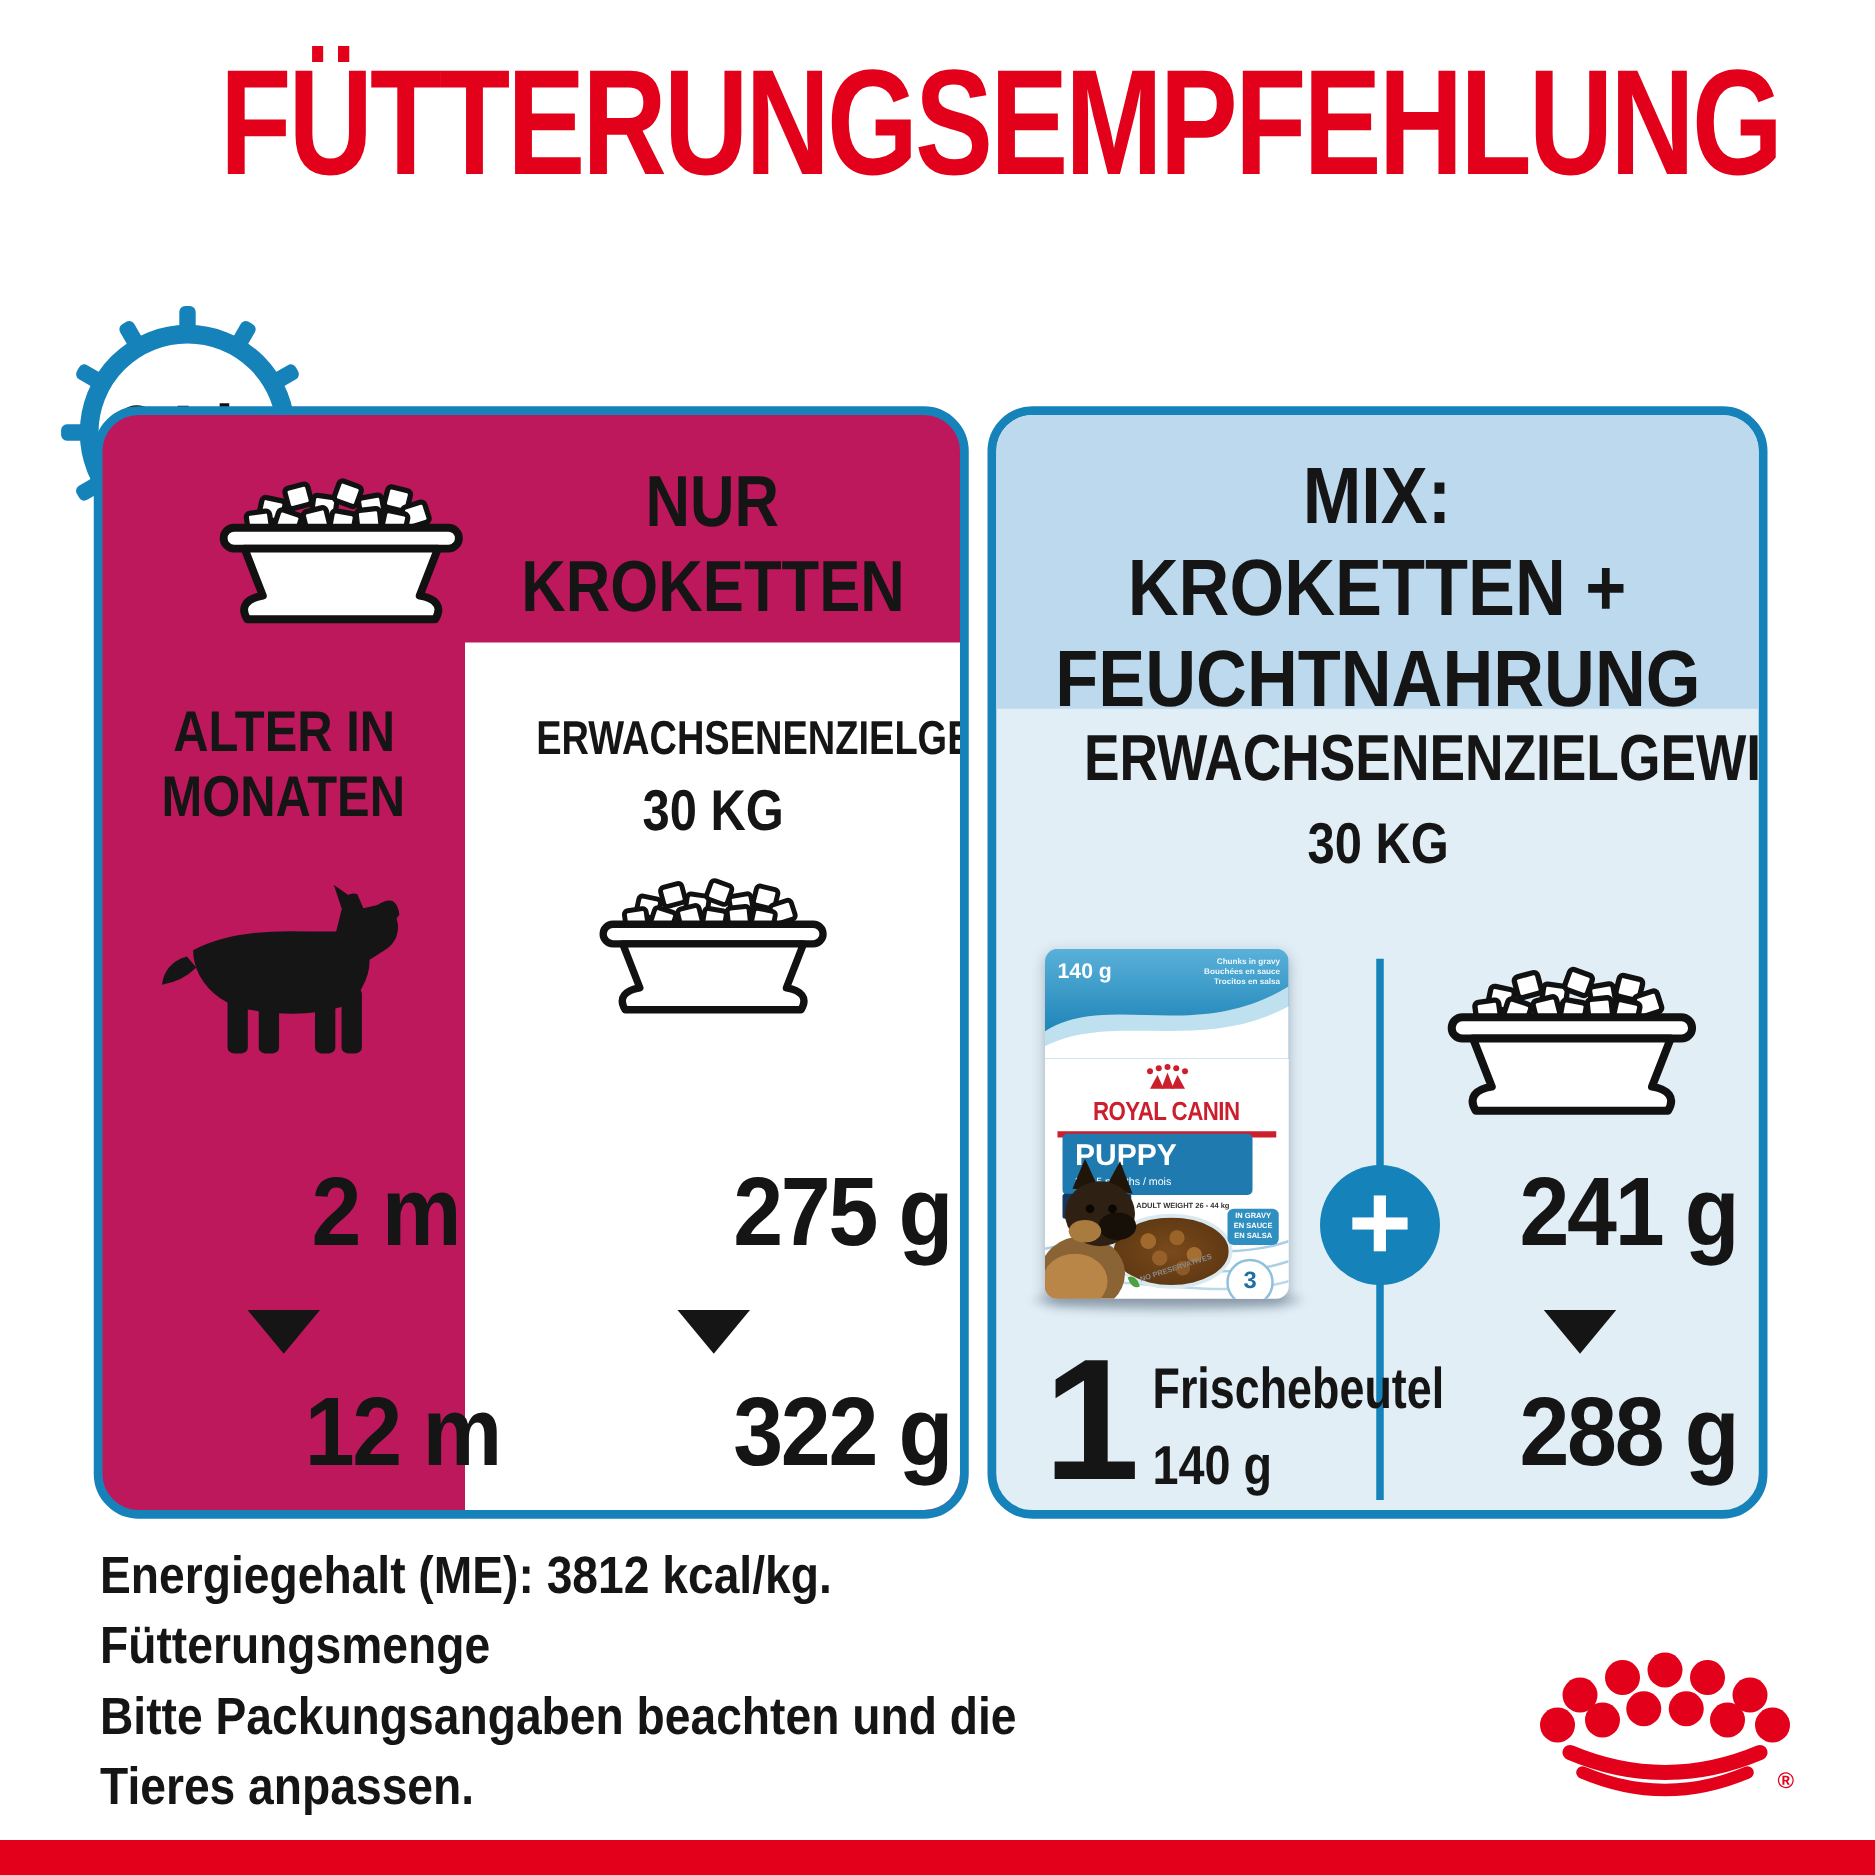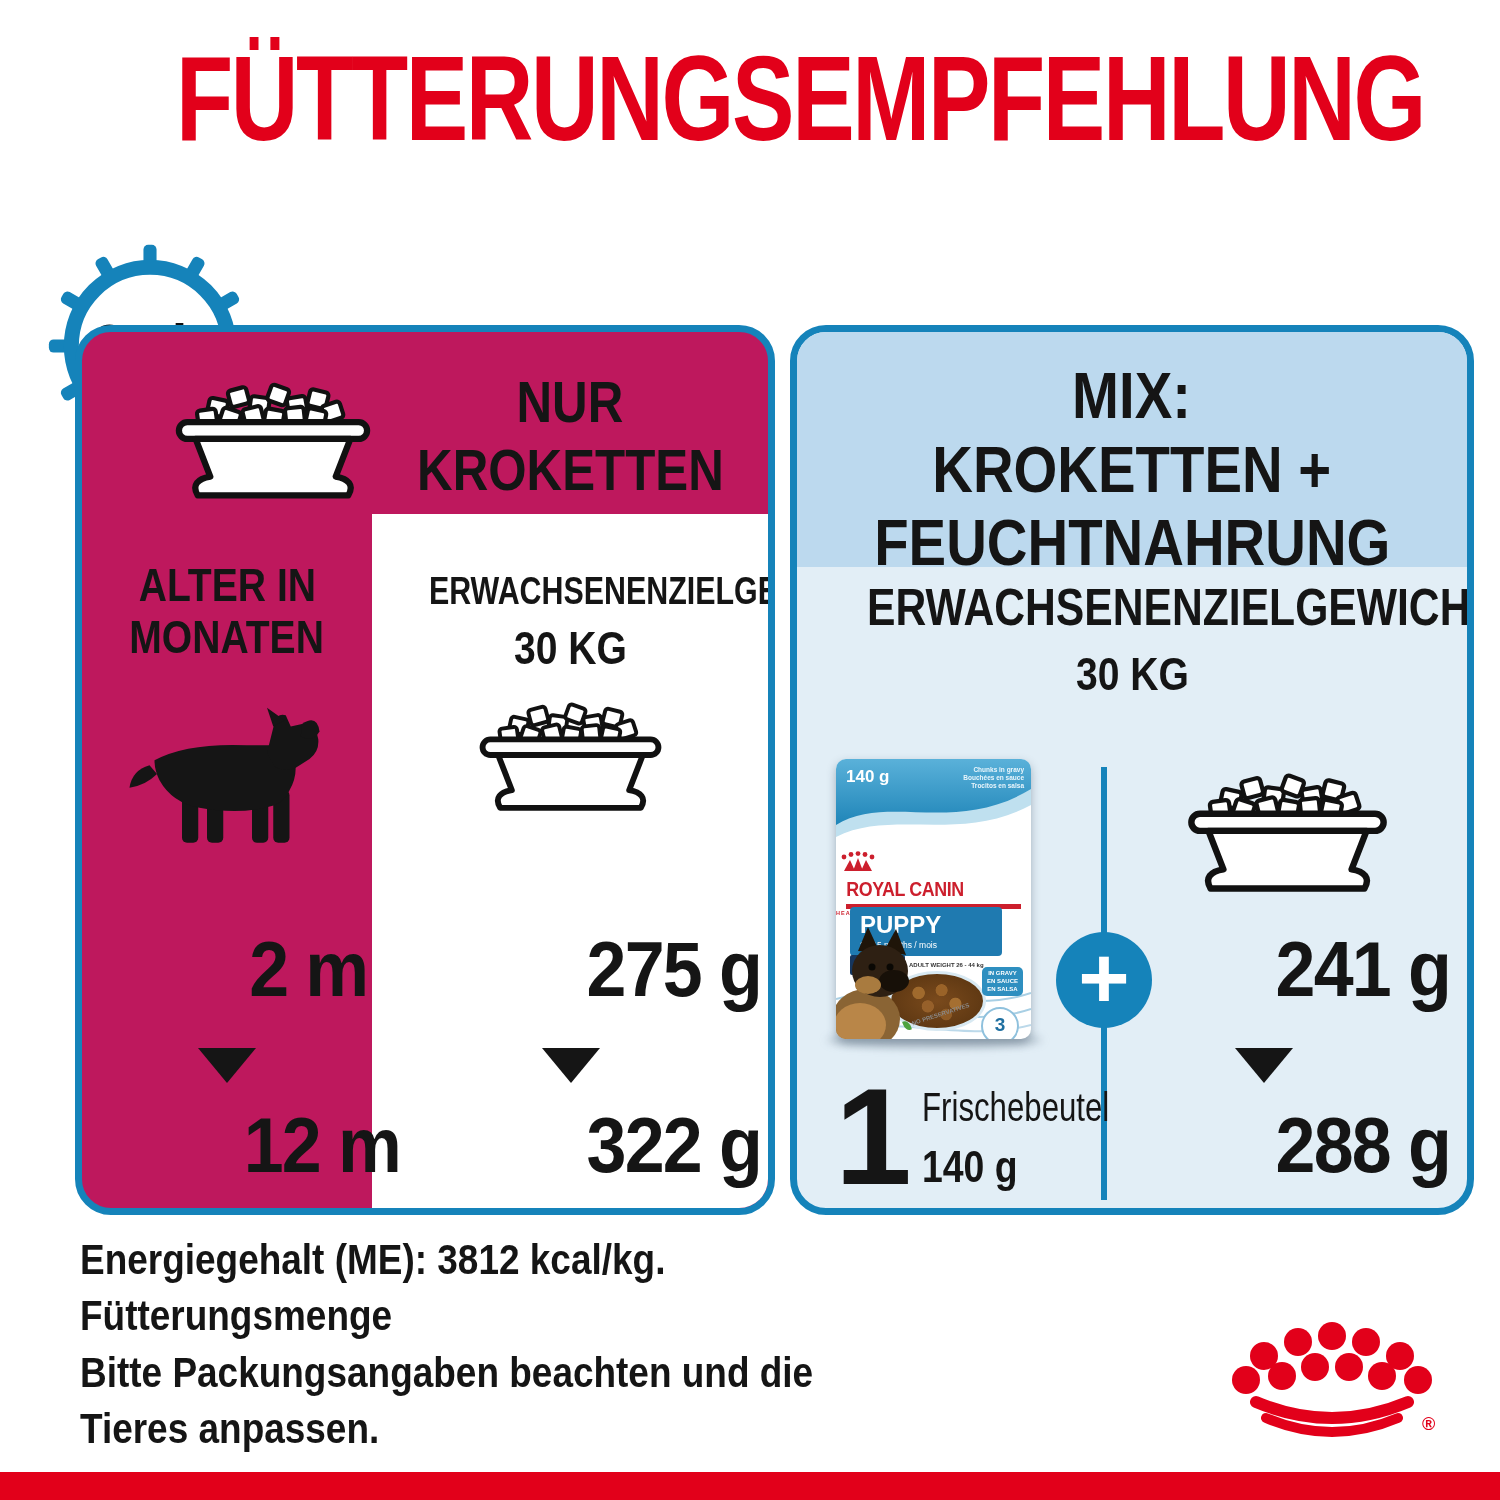--- a/index.html
+++ b/index.html
@@ -7,21 +7,21 @@
   .stage{position:relative;width:1500px;height:1500px;overflow:hidden;background:#fff;}
   .cond{display:inline-block;white-space:nowrap;transform:scaleX(var(--sx,0.85));transform-origin:50% 50%;}
   .condL{display:inline-block;white-space:nowrap;transform:scaleX(var(--sx,0.9));transform-origin:0 50%;}
   
   .title{position:absolute;top:28px;left:0;width:1500px;height:140px;line-height:140px;
          text-align:center;color:#e2001a;font-weight:bold;font-size:120px;letter-spacing:-3px;}
   
   .panel{position:absolute;top:325px;height:890px;border:7px solid #1583ba;border-radius:36px;
          box-sizing:border-box;background:#be185d;overflow:hidden;}
   .panel-dry{left:75px;width:700px;}
-  .panel-mix{left:790px;width:684px;background:#e2eef6;}
+  .panel-mix{left:790px;width:624px;background:#e2eef6;}
   .mix-header-bg{position:absolute;left:0;top:0;right:0;height:235px;background:#bcd9ee;}
   .whitecol{position:absolute;left:290px;top:182px;right:0;bottom:0;background:#fff;}
   .hdr{position:absolute;font-weight:bold;color:#151515;}
   .dry-hdr{left:290px;right:0;top:36px;font-size:58px;line-height:1.18;text-align:center;}
   .mix-hdr{left:0;right:0;top:28px;font-size:64px;line-height:1.15;text-align:center;}
   .colhdr{position:absolute;font-weight:bold;text-align:center;line-height:1.12;}
   .age-hdr{left:0;width:290px;top:228px;font-size:46px;text-align:center;}
   .wt-hdr{left:290px;right:0;top:238px;font-size:38px;}
   .wt-hdr .kg, .mixwt .kg{font-size:46px;display:block;margin-top:10px;}
   .mixwt{left:0;right:0;top:245px;font-size:52px;position:absolute;font-weight:bold;text-align:center;}
@@ -41,21 +41,21 @@
   
   .pouch{position:absolute;left:39px;top:427px;width:195px;height:280px;background:#fff;
          border-radius:10px;box-shadow:0 4px 10px rgba(40,60,80,.35);overflow:hidden;}
   .pouch-shadow{position:absolute;left:30px;top:700px;width:215px;height:16px;border-radius:50%;
                 background:rgba(90,110,130,.35);filter:blur(4px);}
   .pouch-top{position:absolute;left:0;top:0;right:0;height:88px;
              background:linear-gradient(180deg,#5ab1d9 0%,#1f85b8 75%);}
   .p140{position:absolute;left:10px;top:8px;color:#fff;font-size:17px;font-weight:bold;}
   .ptr{position:absolute;right:7px;top:7px;color:#eaf6fc;font-size:6.5px;line-height:1.25;
        text-align:right;font-weight:bold;}
-  .pbrand{position:absolute;left:0;right:0;top:92px;color:#cc1f2d;}
+  .pbrand{position:absolute;left:0;right:0;top:92px;text-align:center;color:#cc1f2d;}
   .pbrand .name{font-size:21px;font-weight:bold;letter-spacing:-0.5px;}
   .redrule{height:5px;background:#cc1f2d;margin:3px 10px 1px 10px;}
   .tagline{font-size:5.5px;color:#cc1f2d;font-weight:bold;letter-spacing:1px;}
   .puppybox{position:absolute;left:14px;top:148px;width:118px;background:#1f7ab0;border-radius:4px;
             padding:6px 24px 6px 10px;color:#fff;}
   .puppybox .pp{font-size:24px;font-weight:bold;line-height:1;}
   .puppybox .mm{font-size:8.5px;margin-top:3px;}
   .maxirow{position:absolute;left:14px;top:196px;display:flex;align-items:center;}
   .maxibox{background:#16365e;color:#fff;font-size:14px;font-weight:bold;padding:2px 8px;
            border-radius:2px;letter-spacing:1px;}
@@ -76,21 +76,21 @@
         vertical-align:middle;margin-right:2px;}
   .stagec{position:absolute;right:12px;top:248px;width:34px;height:34px;border-radius:50%;
           background:#fff;border:2px solid #8fc1dd;color:#1f6fa0;text-align:center;
           font-weight:bold;font-size:19px;line-height:32px;}
   .pwave{position:absolute;left:0;top:222px;width:195px;height:58px;}
   .ppup{position:absolute;left:-4px;top:168px;width:96px;height:112px;}
   
   .fb-row{position:absolute;left:38px;top:748px;display:flex;align-items:flex-start;}
   .fb-one{font-size:138px;font-weight:bold;line-height:0.82;letter-spacing:-4px;}
   .fb-stack{margin-left:14px;padding-top:6px;}
-  .fb-label{font-size:40px;font-weight:normal;line-height:1.05;}
+  .fb-label{font-size:46px;font-weight:bold;line-height:1.05;}
   .fb-wt{font-size:44px;font-weight:bold;margin-top:14px;}
   
   .footer{position:absolute;left:80px;top:1232px;width:1080px;font-size:42px;font-weight:bold;
           line-height:1.34;color:#151515;}
   .crown{position:absolute;left:1226px;top:1320px;width:212px;height:125px;}
   .redbar{position:absolute;left:0;top:1472px;width:1500px;height:28px;background:#e2001a;}
 </style>
 </head>
 <body>
 

